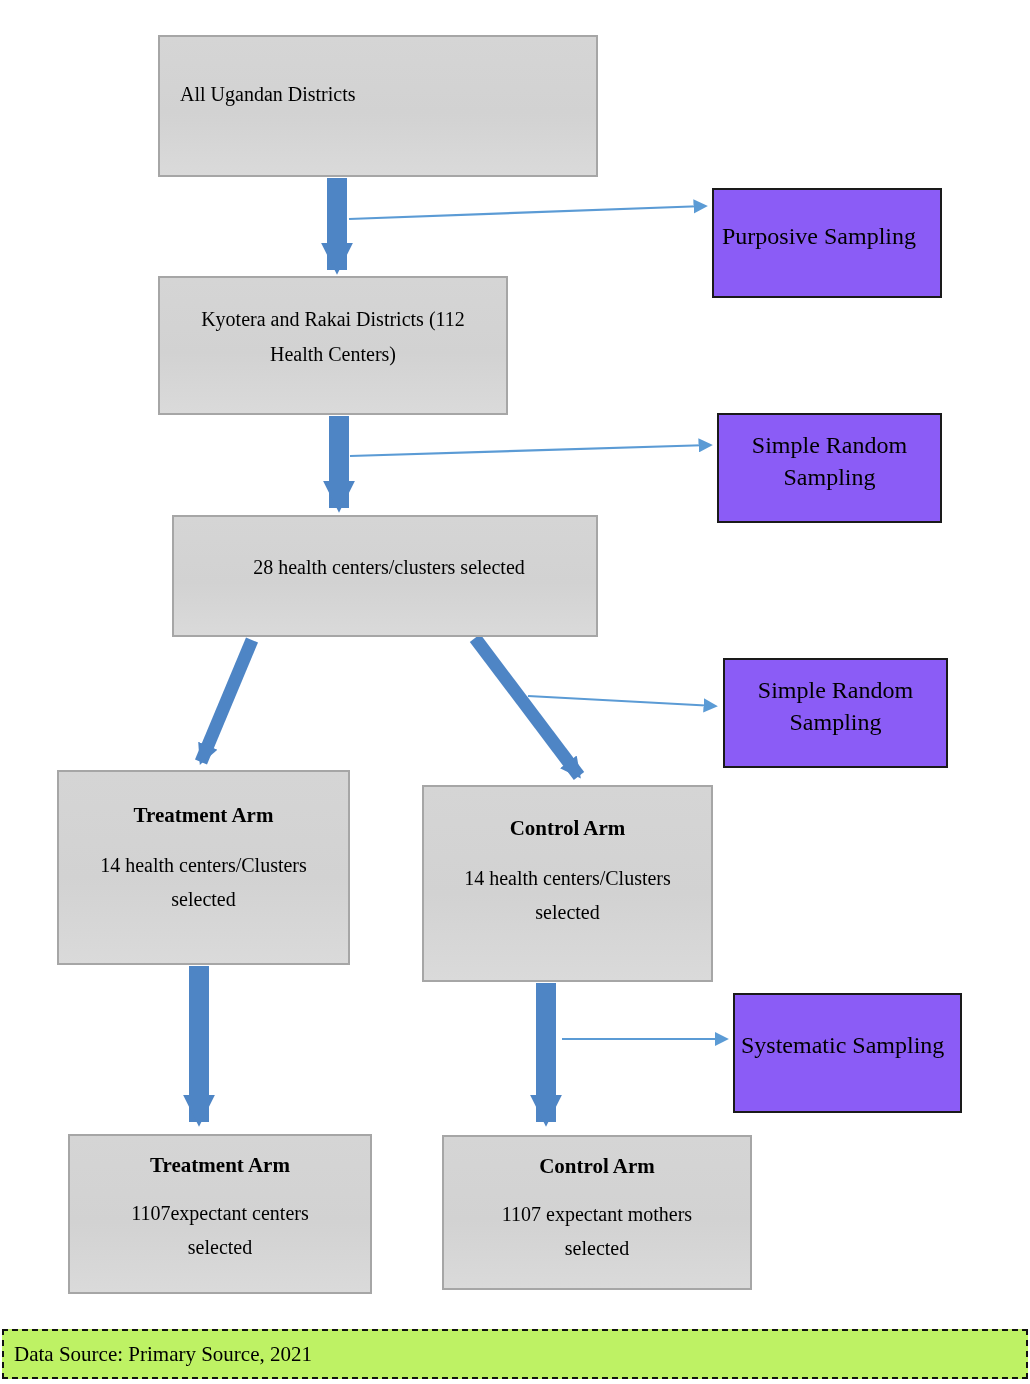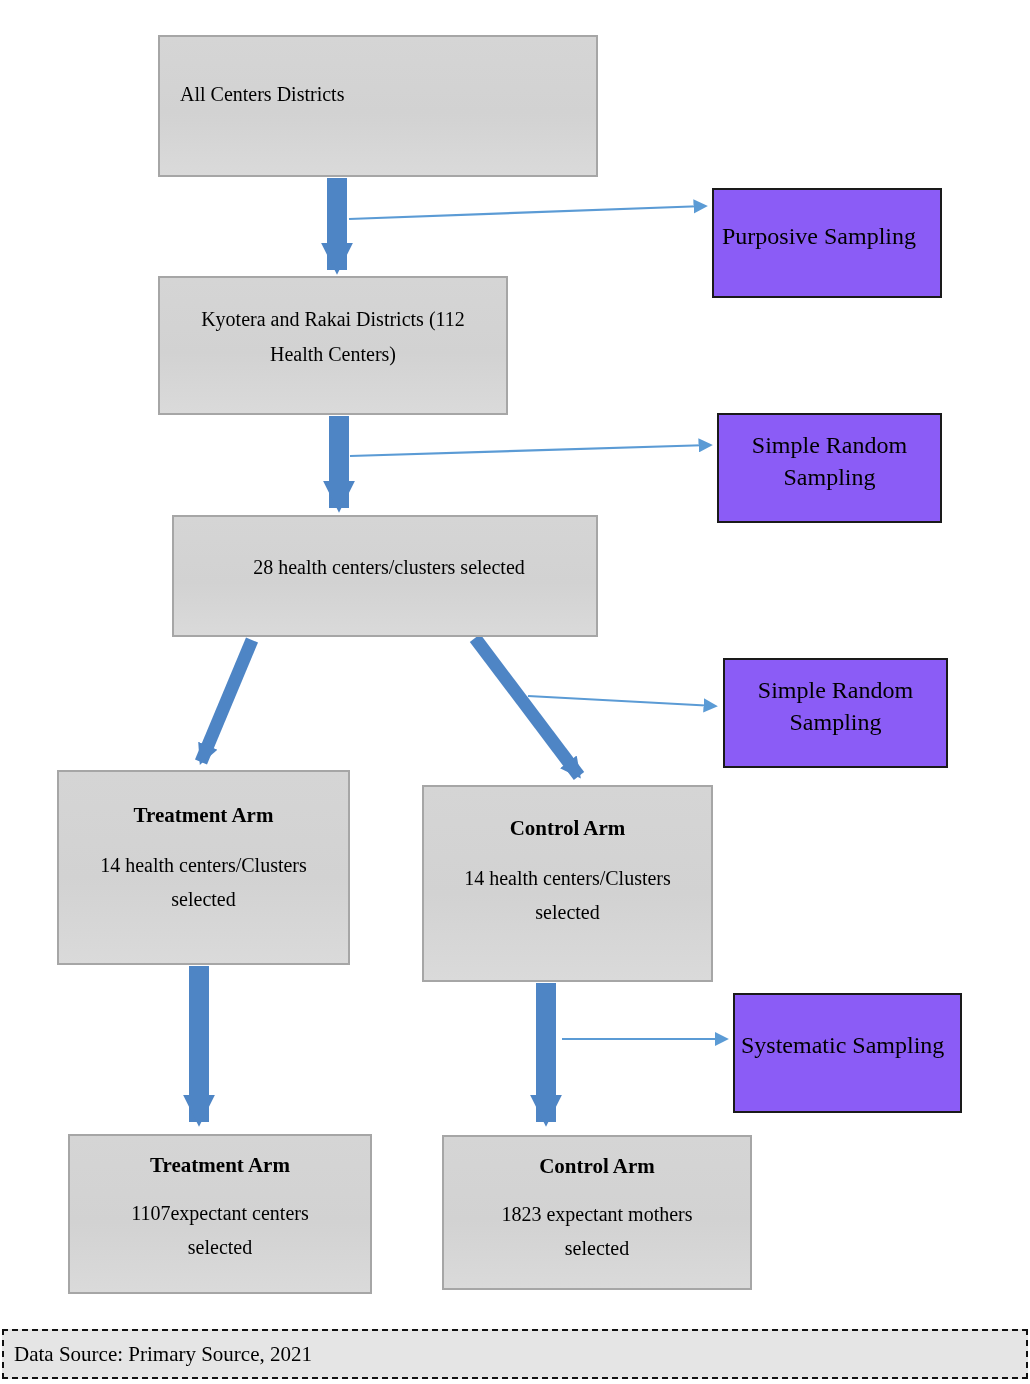--- a/index.html
+++ b/index.html
@@ -25,21 +25,21 @@
     position:absolute;box-sizing:border-box;background:#8b5cf6;
     border:2px solid var(--label-border);
     display:flex;align-items:center;justify-content:flex-start;
     text-align:center;font-size:24px;line-height:32px;
   }
   .flex-center{display:flex;align-items:center;}
   .node-title{font-weight:bold;font-size:21px;text-align:center;}
   .node-body{text-align:center;}
   .footer-box{
     position:absolute;box-sizing:border-box;border:2px dashed #111;
-    display:flex;align-items:center;background:#e5e5e5;
+    display:flex;align-items:center;background:#bef264;
     font-size:21px;padding-left:10px;
   }
 </style>
 </head>
 <body>
 
 <div class="canvas">
 
   <svg class="arrows" viewBox="0 0 1030 1384" xmlns="http://www.w3.org/2000/svg">
     <defs>
@@ -58,21 +58,21 @@
     <line x1="199" y1="966" x2="199" y2="1122" style="stroke:var(--arrow-thick)" stroke-width="20" marker-end="url(#mThick)"></line>
     <line x1="546" y1="983" x2="546" y2="1122" style="stroke:var(--arrow-thick)" stroke-width="20" marker-end="url(#mThick)"></line>
 
     <line x1="349" y1="219" x2="705" y2="206" style="stroke:var(--arrow-thin)" stroke-width="2.2" marker-end="url(#mThin)"></line>
     <line x1="350" y1="456" x2="710" y2="445" style="stroke:var(--arrow-thin)" stroke-width="2.2" marker-end="url(#mThin)"></line>
     <line x1="528" y1="696" x2="715" y2="706" style="stroke:var(--arrow-thin)" stroke-width="2.2" marker-end="url(#mThin)"></line>
     <line x1="562" y1="1039" x2="726" y2="1039" style="stroke:var(--arrow-thin)" stroke-width="2.2" marker-end="url(#mThin)"></line>
   </svg>
 
   <div class="gnode flex-center" style="left:158px;top:35px;width:440px;height:142px;padding-left:20px;padding-bottom:24px;">
-    <span>All Centers Districts</span>
+    <span>All Ugandan Districts</span>
   </div>
 
   <div class="gnode" style="left:158px;top:276px;width:350px;height:139px;padding:24px 28px 0;text-align:center;line-height:35px;">
     <span>Kyotera and Rakai Districts (112 Health Centers)</span>
   </div>
 
   <div class="gnode flex-center" style="left:172px;top:515px;width:426px;height:122px;justify-content:center;padding-bottom:18px;text-align:center;">
     <span>28 health centers/clusters selected</span>
   </div>
 
@@ -86,21 +86,21 @@
     <div class="node-body" style="margin-top:16px;">14 health centers/Clusters selected</div>
   </div>
 
   <div class="gnode" style="left:68px;top:1134px;width:304px;height:160px;padding:12px 38px 0;">
     <div class="node-title">Treatment Arm</div>
     <div class="node-body" style="margin-top:14px;">1107expectant centers selected</div>
   </div>
 
   <div class="gnode" style="left:442px;top:1135px;width:310px;height:155px;padding:12px 30px 0;">
     <div class="node-title">Control Arm</div>
-    <div class="node-body" style="margin-top:14px;">1823 expectant mothers selected</div>
+    <div class="node-body" style="margin-top:14px;">1107 expectant mothers selected</div>
   </div>
 
   <div class="wnode" style="left:712px;top:188px;width:230px;height:110px;padding:0 8px 14px;">
     <span>Purposive Sampling</span>
   </div>
 
   <div class="wnode" style="left:717px;top:413px;width:225px;height:110px;padding:0 30px 14px;">
     <span>Simple Random Sampling</span>
   </div>
 

